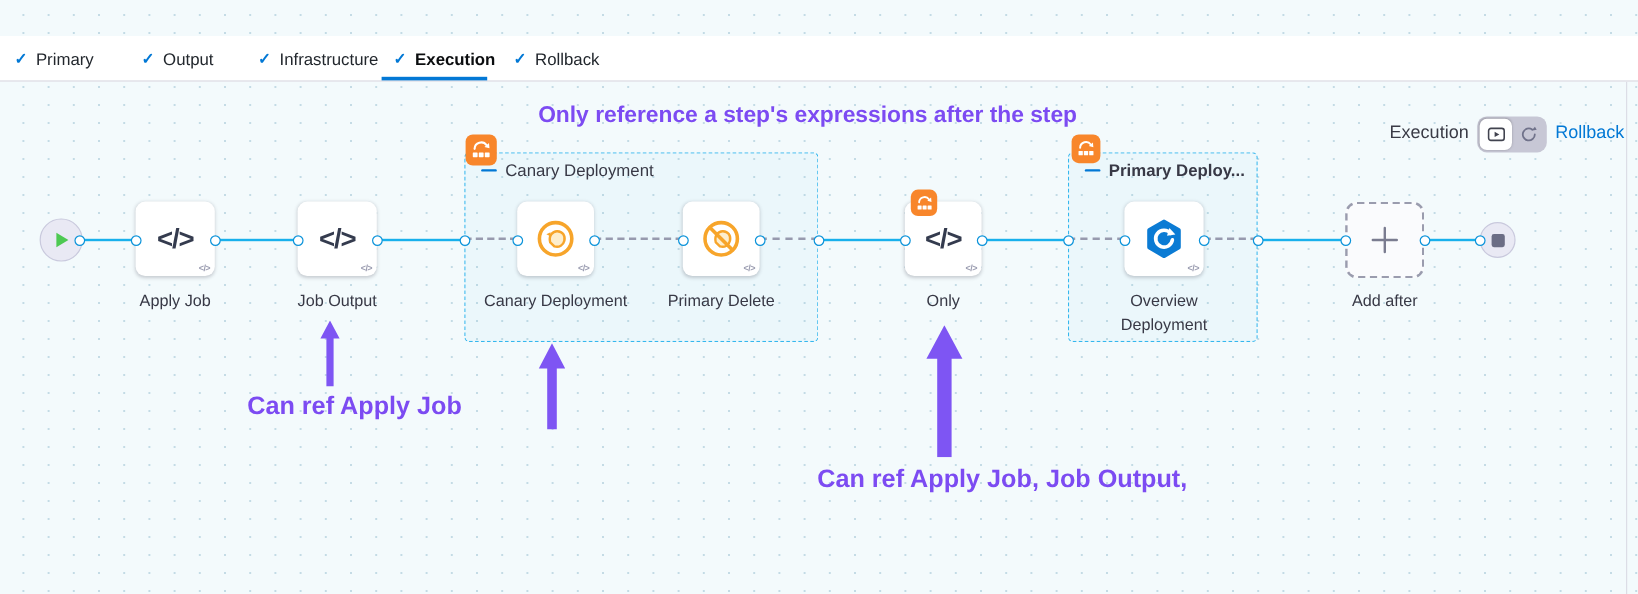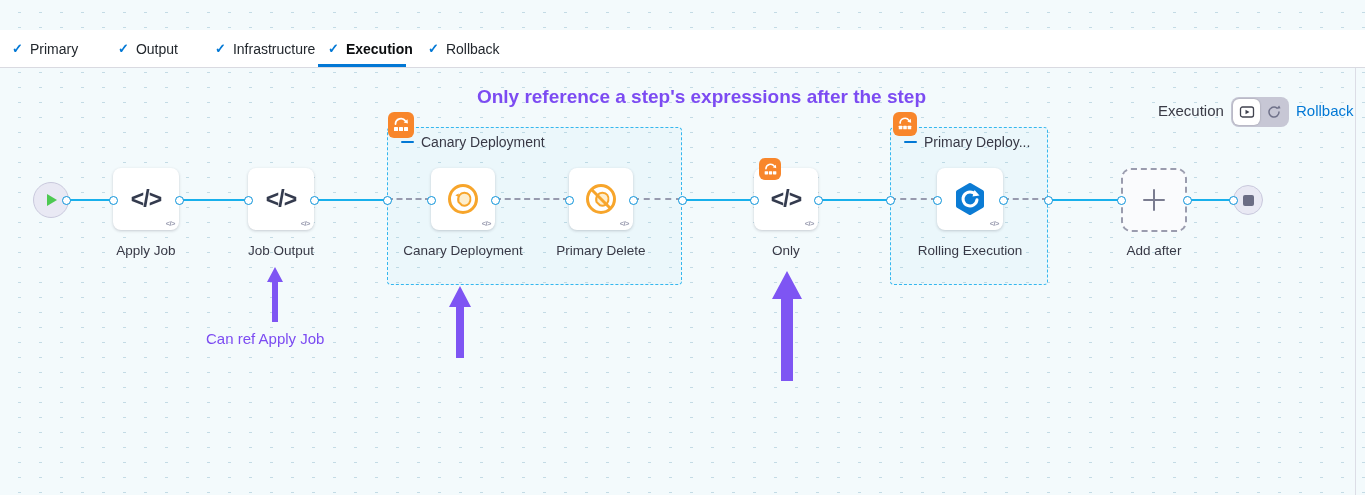--- a/index.html
+++ b/index.html
@@ -20,21 +20,21 @@
   .tab .chk { color:#0278d5; font-weight:bold; font-size:13px; }
   .tab.active .tab-label { font-weight:bold; color:#0b0d0f; }
   .tab-underline { position:absolute; left:318px; top:34px; width:88px; height:3px;
     background:#0278d5; }
   .save-btn { position:absolute; right:13px; top:6px; height:26px; padding:0 11px;
     display:flex; align-items:center; gap:6px; background:#fff;
     border:1.5px solid #0278d5; border-radius:4px; color:#0278d5;
     font-size:13.5px; font-weight:bold; cursor:pointer; }
 
   
-  .callout-title { position:absolute; left:420px; top:86px; width:506px; text-align:right;
+  .callout-title { position:absolute; left:420px; top:86px; width:506px; text-align:center;
     font-size:19px; font-weight:bold; color:#7c4bf2; }
   .mode-label { position:absolute; left:1158px; top:102px; font-size:15px; color:#3a3b46; }
   .mode-toggle { position:absolute; left:1231px; top:97px; width:58px; height:30px;
     background:#c7c7d5; border-radius:8px; display:flex; align-items:center; padding:2px; }
   .mode-seg { width:27px; height:26px; display:flex; align-items:center; justify-content:center;
     border-radius:6px; cursor:pointer; }
   .mode-seg.active { background:#ffffff; box-shadow:0 0 2px rgba(0,0,0,.25); }
   .rollback-link { position:absolute; left:1296px; top:102px; font-size:15px;
     color:#0278d5; cursor:pointer; }
 
@@ -69,21 +69,21 @@
     display:flex; align-items:center; justify-content:center; z-index:3; }
   .end-node { position:absolute; left:1233px; top:185px; width:30px; height:30px;
     border-radius:50%; background:#e9e9f4; border:1px solid #c9c9dd;
     display:flex; align-items:center; justify-content:center; z-index:3; }
   .stop-square { width:11px; height:11px; background:#6b6d85; border-radius:2px; }
 
   .add-step-box { position:absolute; left:1121px; top:168px; width:66px; height:64px;
     border:2px dashed #9a9cae; border-radius:10px; background:#fafbfd;
     display:flex; align-items:center; justify-content:center; cursor:pointer; z-index:3; }
 
-  .annot { position:absolute; font-size:15px; font-weight:normal; color:#7c4bf2;
+  .annot { position:absolute; font-size:21px; font-weight:bold; color:#7c4bf2;
     line-height:19px; white-space:nowrap; z-index:6; }
   .arrow-svg { position:absolute; z-index:6; }
 
   .right-rail { position:absolute; left:1355px; top:68px; width:1px; height:427px;
     background:#dcdde6; z-index:9; }
 </style>
 </head>
 <body>
 
 <div class="stage">
@@ -131,21 +131,21 @@
     </div>
   </div>
   <div class="rollback-link">Rollback</div>
 
   <div class="group-box" style="left:387px; width:295px;">
     <div class="group-header">
       <span class="minus"></span>
       <span class="group-name">Canary Deployment</span>
     </div>
   </div>
-  <div class="group-box" style="left:890px; width:158px;">
+  <div class="group-box" style="left:890px; width:158px;font-weight:bold;">
     <div class="group-header">
       <span class="minus"></span>
       <span class="group-name">Primary Deploy...</span>
     </div>
   </div>
 
   <div class="badge" style="left:388px; top:112px; width:26px; height:26px;">
     <svg width="18" height="18" viewBox="0 0 18 18">
       <path d="M3.5 8 A5.5 5.5 0 0 1 13.5 5" fill="none" stroke="#fff" stroke-width="1.8" stroke-linecap="round"></path>
       <polygon points="15.5,3.2 11.7,6.4 15.9,7.6" fill="#fff"></polygon>
@@ -256,21 +256,21 @@
   <div class="node-label" style="left:721px;">Only</div>
 
   <div class="node-card" style="left:937px; width:66px;">
     <svg width="34" height="34" viewBox="0 0 34 34">
       <polygon points="17,3 29,10 29,24 17,31 5,24 5,10" fill="#0b7bd4" stroke="#0b7bd4" stroke-width="4" stroke-linejoin="round"></polygon>
       <path d="M22.5 12.5 A7 7 0 1 0 24 17.8" fill="none" stroke="#fff" stroke-width="3" stroke-linecap="round"></path>
       <polygon points="21.5,8 26.5,13.5 19.5,14.5" fill="#fff"></polygon>
     </svg>
     <span class="mini-code">&lt;/&gt;</span>
   </div>
-  <div class="node-label" style="left:905px;">Rolling Execution</div>
+  <div class="node-label" style="left:905px;">Overview Deployment</div>
 
   <div class="add-step-box">
     <svg width="26" height="26" viewBox="0 0 26 26">
       <path d="M13 3 V23 M3 13 H23" stroke="#7a7c90" stroke-width="2" stroke-linecap="round"></path>
     </svg>
   </div>
   <div class="node-label" style="left:1089px;">Add after</div>
 
   <svg class="arrow-svg" style="left:264px; top:267px;" width="22" height="55" viewBox="0 0 22 55">
     <polygon points="11,0 3,15 8,15 8,55 14,55 14,15 19,15" fill="#7e55f3"></polygon>
@@ -278,16 +278,17 @@
   <div class="annot" style="left:206px; top:329px;">Can ref Apply Job</div>
 
   <svg class="arrow-svg" style="left:447px; top:286px;" width="26" height="72" viewBox="0 0 26 72">
     <polygon points="13,0 2,21 9,21 9,72 17,72 17,21 24,21" fill="#7e55f3"></polygon>
   </svg>
 
   <svg class="arrow-svg" style="left:769px; top:271px;" width="36" height="110" viewBox="0 0 36 110">
     <polygon points="18,0 3,28 12,28 12,110 24,110 24,28 33,28" fill="#7e55f3"></polygon>
   </svg>
   <div class="annot" style="left:681px; top:390px;">
+    <div>Can ref Apply Job, Job Output,</div>
   </div>
 
   <div class="right-rail"></div>
 </div>
 
 </body></html>

